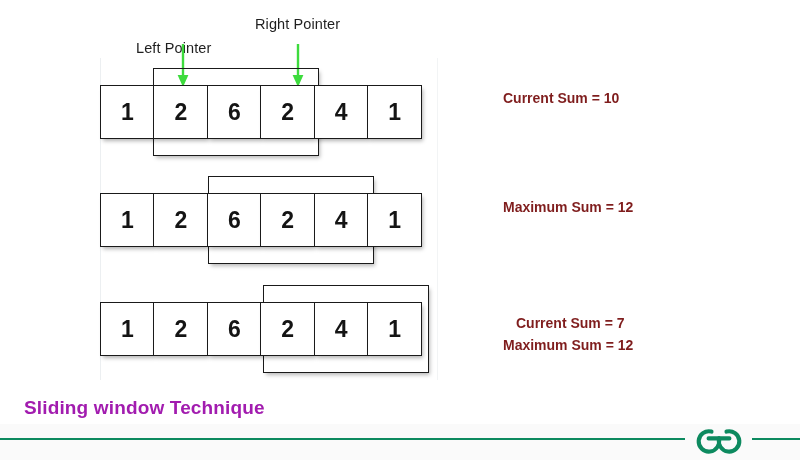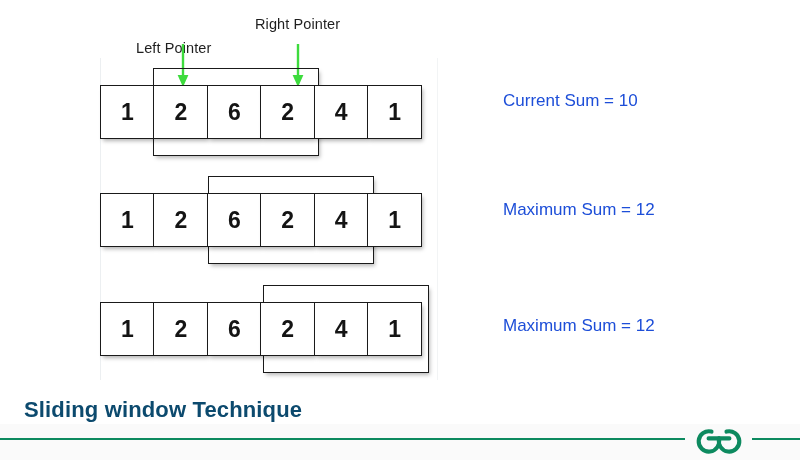--- a/index.html
+++ b/index.html
@@ -107,39 +107,40 @@
   #row-3 { left: 100px; top: 302px; }
 
   
   #window-1 { left: 53px;  top: -17px; width: 166px; height: 88px; }
   #window-2 { left: 108px; top: -17px; width: 166px; height: 88px; }
   #window-3 { left: 163px; top: -17px; width: 166px; height: 88px; }
 
   
   .sum-block {
     position: absolute;
-    font-size: 17px;
-    color: #1d4ed8;
+    font-size: 14px;
+    color: #7f1d1d;
     line-height: 1.55;
     white-space: nowrap;
+    font-weight: bold;
   }
   #sums-1 { left: 503px; top: 88px; }
   #sums-2 { left: 503px; top: 197px; }
   #sums-3 { left: 503px; top: 313px; }
   .sum-line { display: block; }
   .sum-line.indented { padding-left: 13px; }
 
   
   #footer-title {
     position: absolute;
     left: 24px;
     top: 397px;
-    font-size: 22px;
+    font-size: 19px;
     font-weight: 700;
-    color: #0c4a6e;
+    color: #a21caf;
     letter-spacing: .15px;
   }
   #footer-band {
     position: absolute;
     left: 0;
     top: 424px;
     width: 800px;
     height: 36px;
     background: #fafafa;
   }
@@ -218,20 +219,21 @@
     <div class="cells">
       <div class="cell">1</div>
       <div class="cell">2</div>
       <div class="cell">6</div>
       <div class="cell">2</div>
       <div class="cell">4</div>
       <div class="cell">1</div>
     </div>
   </div>
   <div class="sum-block" id="sums-3">
+    <span class="sum-line indented">Current Sum  = 7</span>
     <span class="sum-line">Maximum Sum  = 12</span>
   </div>
 
   <div id="footer-title">Sliding window Technique</div>
   <div id="footer-band"></div>
   <div class="footer-rule" id="rule-left"></div>
   <div class="footer-rule" id="rule-right"></div>
 
   <div id="gfg-logo">
     <svg width="66" height="40" viewBox="0 0 66 40">

